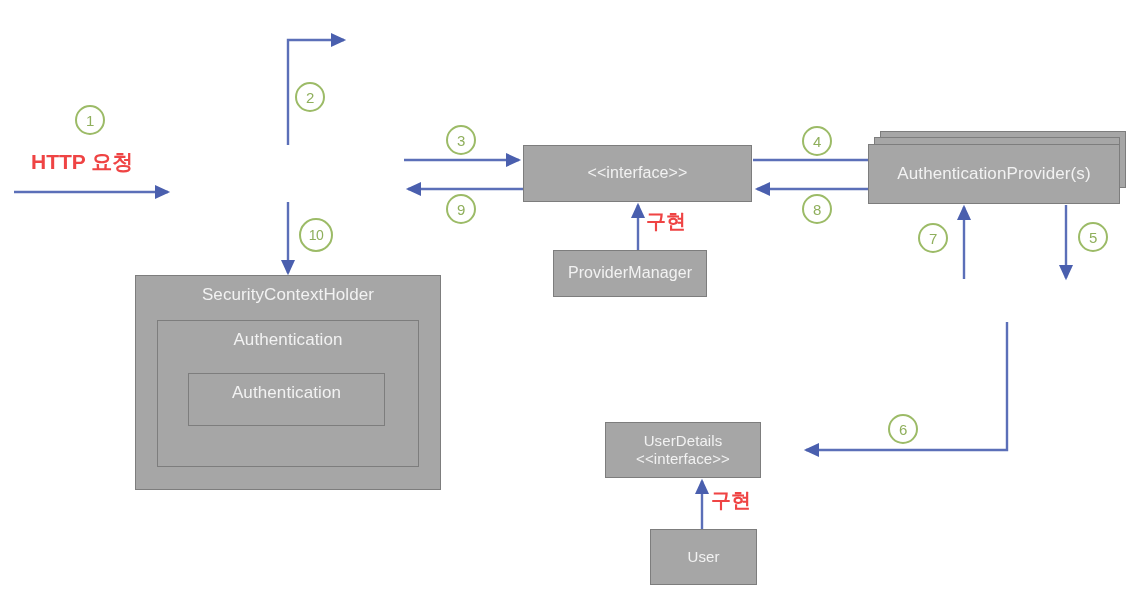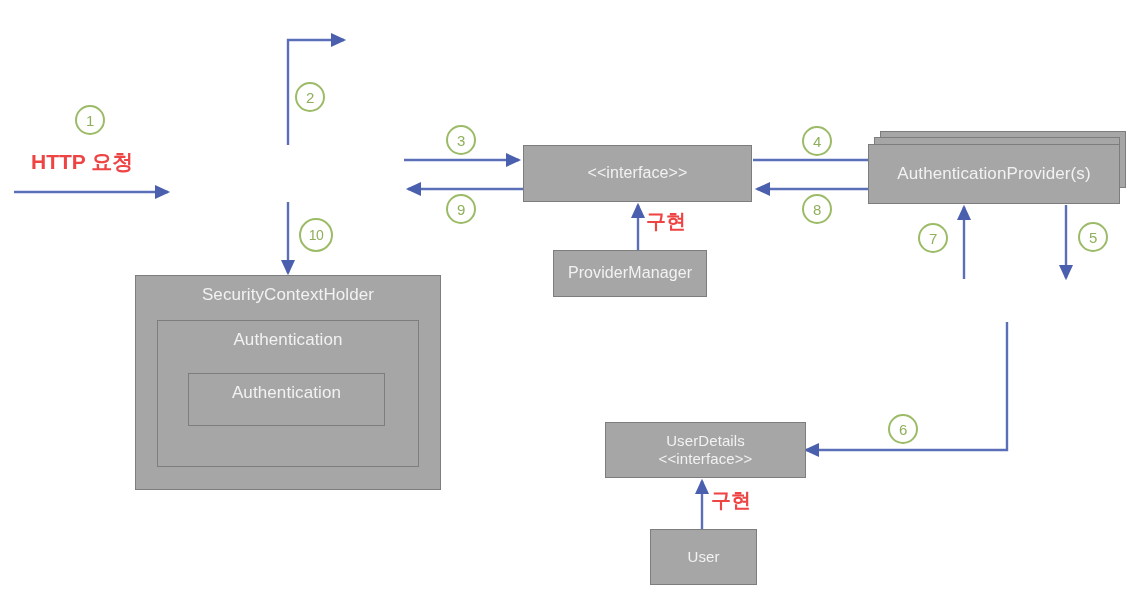--- a/index.html
+++ b/index.html
@@ -156,21 +156,21 @@
   </div>
 
   <div class="box top-label" style="left:157px; top:320px; width:262px; height:147px; font-size:17px;">
     <span class="lines">Authentication</span>
   </div>
 
   <div class="box top-label" style="left:188px; top:373px; width:197px; height:53px; font-size:17px;">
     <span class="lines">Authentication</span>
   </div>
 
-  <div class="box" style="left:605px; top:422px; width:201px; height:56px; font-size:15px;">
+  <div class="box" style="left:605px; top:422px; width:156px; height:56px; font-size:15px;">
     <span class="lines">
       <span>UserDetails</span>
       <span class="l2">&lt;&lt;interface&gt;&gt;</span>
     </span>
   </div>
 
   <div class="box" style="left:650px; top:529px; width:107px; height:56px; font-size:15px;align-items:center;">
     <span class="lines">User</span>
   </div>
 

